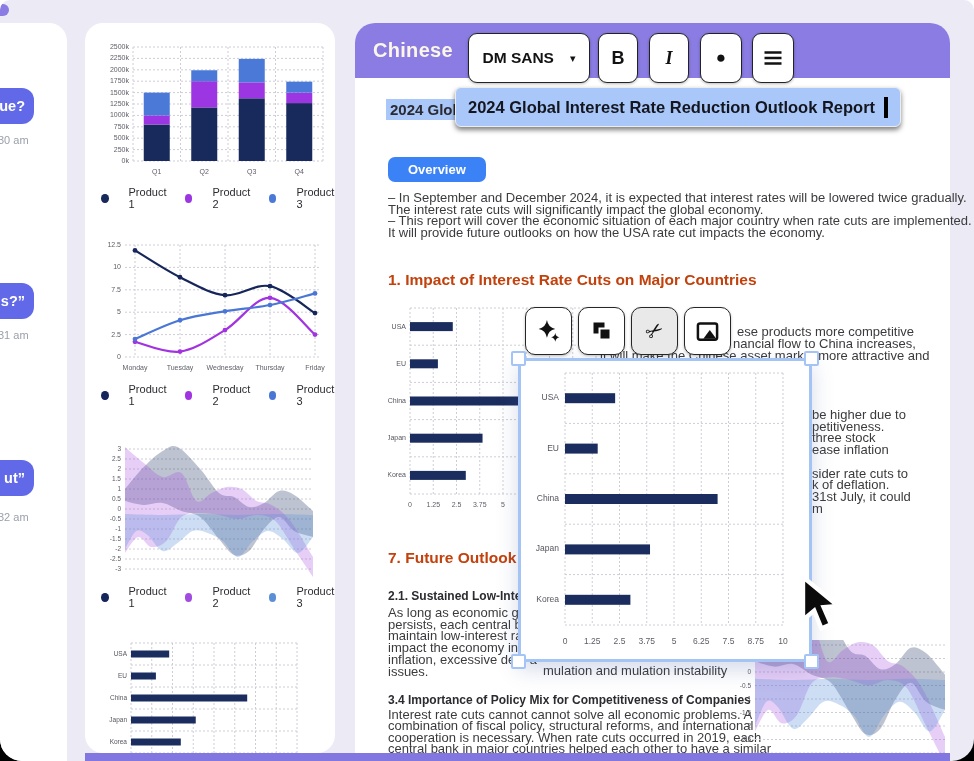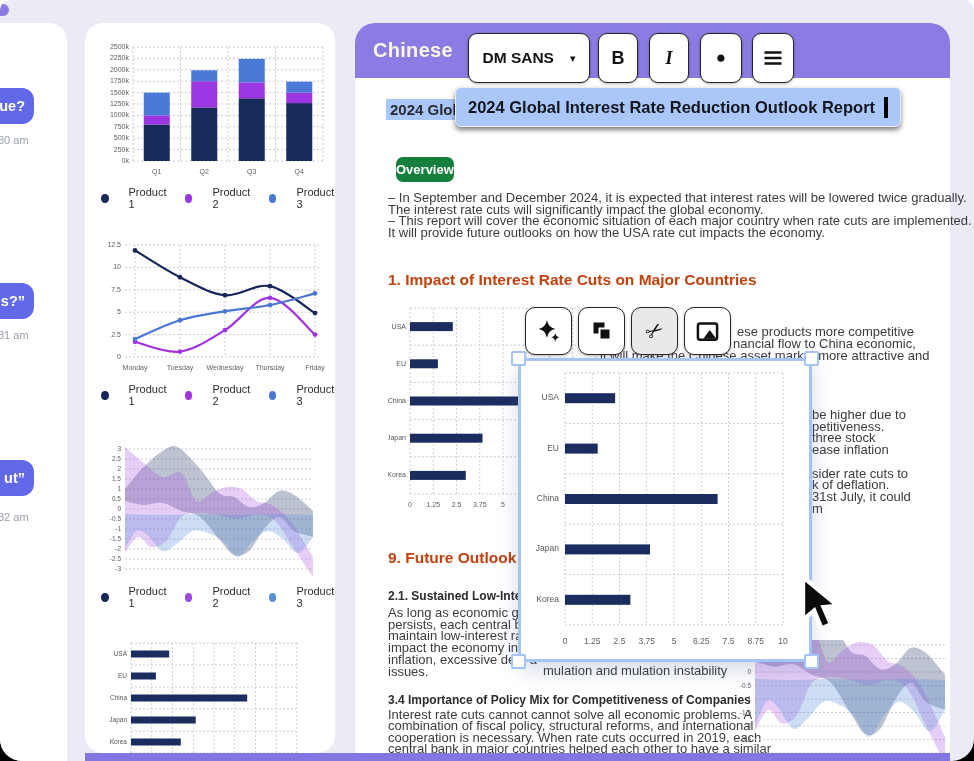--- a/index.html
+++ b/index.html
@@ -41,22 +41,22 @@
   .caret{font-size:11px;}
 
   
   .title-tip{position:absolute;left:455px;top:87px;height:38px;background:#A9C7F9;border:1px solid #ececec;border-radius:6px;
     display:flex;align-items:center;padding:0 12px;font-size:16.5px;font-weight:700;color:#14161f;z-index:32;
     box-shadow:0 3px 5px rgba(0,0,0,.5);}
   .caret-bar{display:inline-block;width:4px;height:21px;background:#000;margin-left:9px;}
 
   
   .doc-title{position:absolute;left:386px;top:99px;background:#A9C7F9;padding:2px 4px;font-size:15px;font-weight:700;color:#2a2a30;z-index:5;white-space:nowrap;}
-  .badge{position:absolute;left:388px;top:157px;background:#15803d;color:#fff;font-size:13px;font-weight:700;
-    padding:5px 0;border-radius:7px;z-index:5;margin-left:8px;}
+  .badge{position:absolute;left:388px;top:157px;background:#3b82f6;color:#fff;font-size:13px;font-weight:700;
+    padding:5px 20px;border-radius:7px;z-index:5;}
   .body-txt{position:absolute;font-size:13px;line-height:11.7px;color:#3B3B3E;white-space:pre-line;z-index:5;}
   .h-big{position:absolute;font-size:15.5px;font-weight:700;color:#c2410c;z-index:5;white-space:nowrap;}
   .h-small{position:absolute;font-size:12px;font-weight:700;color:#2B2B30;z-index:5;white-space:nowrap;}
 
   
   .icon-btn{position:absolute;top:307px;width:47px;height:48px;background:#fff;border:1.6px solid #262626;border-radius:10px;
     display:flex;align-items:center;justify-content:center;box-sizing:border-box;z-index:26;box-shadow:0 1px 3px rgba(0,0,0,.25);}
   .icon-btn.active{background:#E9E9E9;}
   .scissors{font-size:21px;transform:rotate(-35deg);color:#111;}
 
@@ -335,33 +335,33 @@
       <rect x="22" y="61.3" width="27.9" height="9" fill="#1B2D5E"></rect>
       <text x="18" y="105" font-size="7" text-anchor="end" fill="#55555e" font-weight="400">China</text>
       <rect x="22" y="98.5" width="130.2" height="9" fill="#1B2D5E"></rect>
       <text x="18" y="142.2" font-size="7" text-anchor="end" fill="#55555e" font-weight="400">Japan</text>
       <rect x="22" y="135.7" width="72.53999999999999" height="9" fill="#1B2D5E"></rect>
       <text x="18" y="179.4" font-size="7" text-anchor="end" fill="#55555e" font-weight="400">Korea</text>
       <rect x="22" y="172.9" width="55.8" height="9" fill="#1B2D5E"></rect>
     </svg>
 
   <div class="body-txt" style="left:737px;top:326px">ese products more competitive</div>
-  <div class="body-txt" style="left:733px;top:338px">nancial flow to China economic,</div>
+  <div class="body-txt" style="left:733px;top:338px">nancial flow to China increases,</div>
   <div class="body-txt" style="left:600px;top:350px">it will make the Chinese asset market  more attractive and</div>
   <div class="body-txt" style="left:812px;top:409px">be higher due to
 petitiveness.
 three stock
 ease inflation
 
 sider rate cuts to
 k of deflation.
 31st July, it could
 m</div>
 
-  <div class="h-big" style="left:388px;top:549px">9. Future Outlook</div>
+  <div class="h-big" style="left:388px;top:549px">7. Future Outlook</div>
   <div class="h-small" style="left:388px;top:589px">2.1. Sustained Low-Interes</div>
   <div class="body-txt" style="left:388px;top:607px">As long as economic growth
 persists, each central bank
 maintain low-interest rates.
 impact the  economy in the
 inflation, excessive debt a
 issues.</div>
   <div class="body-txt" style="left:543px;top:665px">mulation and mulation  instability</div>
   <div class="h-small" style="left:388px;top:693px">3.4 Importance of Policy Mix for Competitiveness of Companies</div>
   <div class="body-txt" style="left:388px;top:709px;line-height:11.3px">Interest rate cuts cannot cannot solve all economic problems. A

